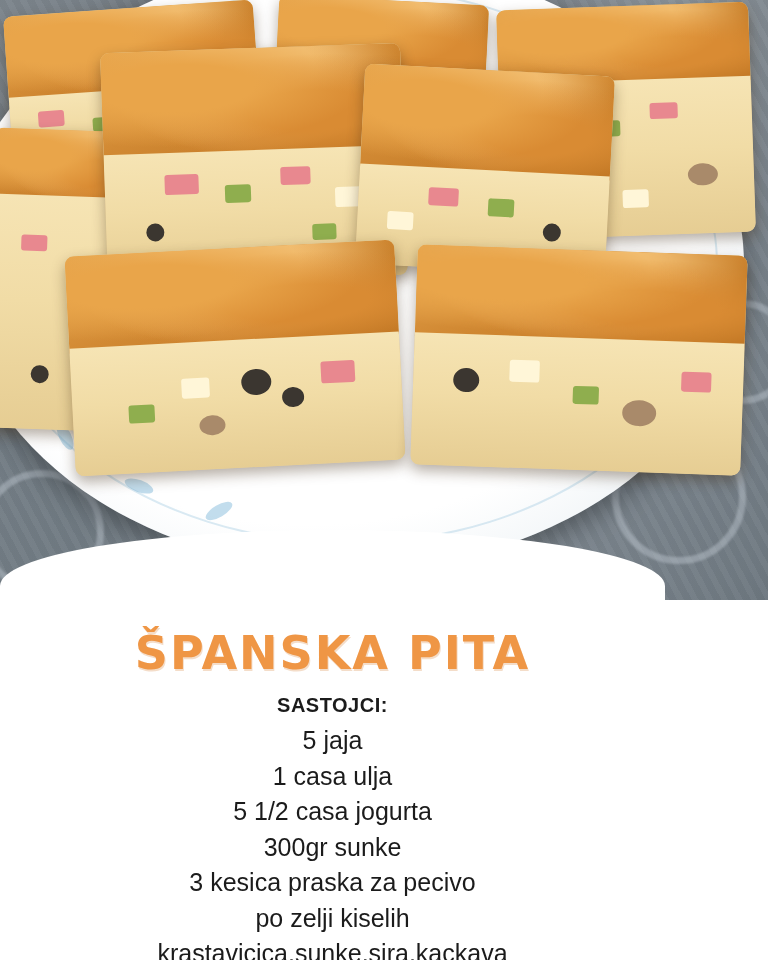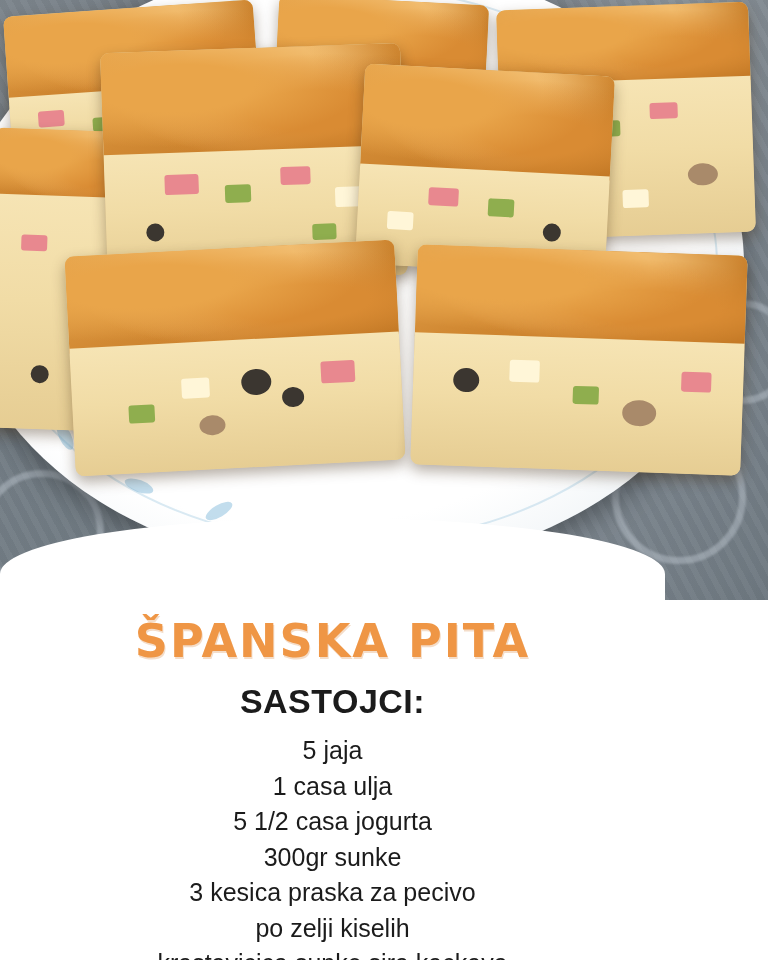--- a/index.html
+++ b/index.html
@@ -109,21 +109,21 @@
   .bit.ham   { background: #e8888f; }
   .bit.olive { background: #3b3630; border-radius: 50%; }
   .bit.green { background: #8fae4e; }
   .bit.cheese{ background: #fff6d8; }
   .bit.mush  { background: #a98a6a; border-radius: 50%; }
 
   
   .panel {
     position: absolute;
     left: 0;
-    bottom: 12px;
+    bottom: 0;
     width: 665px;
     height: 430px;
     background: #ffffff;
     border-radius: 100% 100% 0 0 / 26% 26% 0 0;
     z-index: 5;
   }
   .panel-inner {
     position: absolute;
     left: 0; right: 0;
     top: 96px;
@@ -133,24 +133,24 @@
   .title {
     font-family: "DejaVu Sans", sans-serif;
     font-size: 46px;
     font-weight: bold;
     letter-spacing: 2px;
     color: #ef9645;
     margin: 0 0 14px 0;
     text-shadow: 1px 2px 0 rgba(210,120,40,.25);
   }
   .subtitle {
-    font-size: 34px;
+    font-size: 20px;
     font-weight: bold;
     color: #1b1b1b;
-    margin: 0 0 12px 0;
+    margin: 0 0 6px 0;
     letter-spacing: .5px;
   }
   .ingredients {
     list-style: none;
     margin: 0;
     padding: 0;
   }
   .ingredients li {
     font-size: 25px;
     line-height: 1.42;

